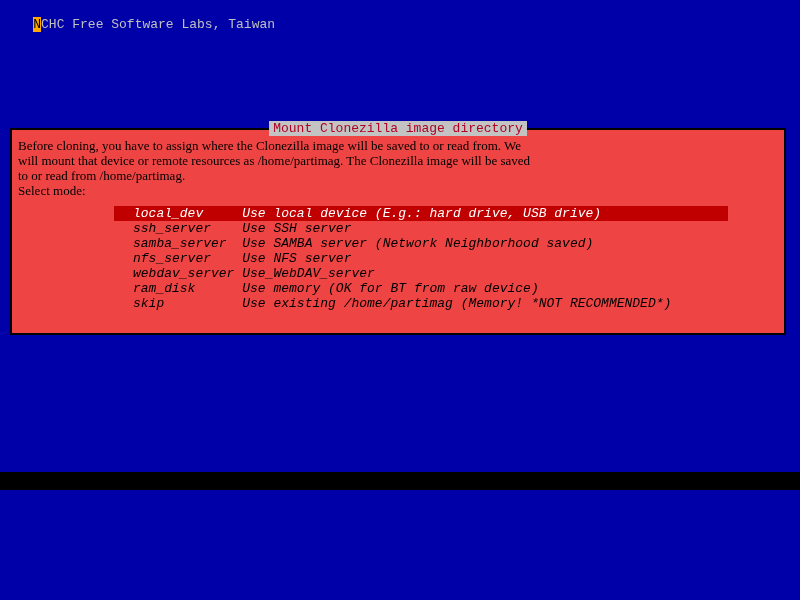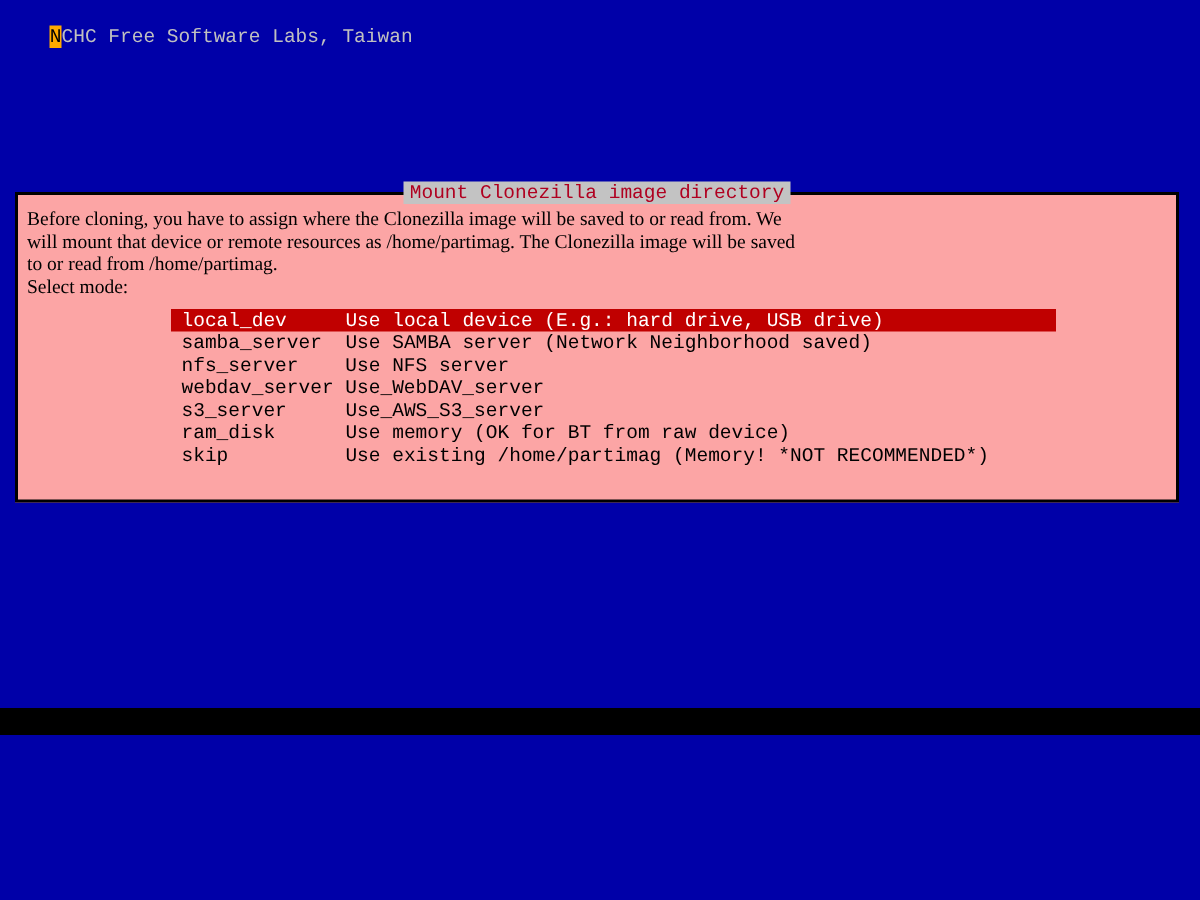--- a/index.html
+++ b/index.html
@@ -28,21 +28,21 @@
   }
   .header .mark {
     background: #ffaa00;
     color: #000;
   }
   .dialog {
     position: absolute;
     left: 10px;
     top: 128px;
     width: 776px;
-    background: #fca5a5;
+    background: #ef4444;
     border: 2px solid #000;
     box-sizing: border-box;
     padding: 4px 6px 22px 6px;
     color: #000;
   }
   .title-wrap {
     position: absolute;
     top: -9px;
     left: 0;
     width: 100%;
@@ -58,22 +58,23 @@
     margin-top: 4px;
     margin-bottom: 2px;
     font-family: Liberation Serif, serif;
   }
   .menu {
     margin-left: 96px;
     margin-top: 8px;
   }
   .menu .row {
     white-space: pre;
-    padding: 0 7px;
+    padding: 0 19px;
     width: 576px;
+    font-style: italic;
   }
   .menu .row.selected {
     background: #c00000;
     color: #fff;
   }
   .buttons {
     display: flex;
     justify-content: space-around;
     margin-top: 32px;
     padding: 0 120px;
@@ -104,24 +105,24 @@
       <span class="title">Mount Clonezilla image directory</span>
     </div>
 
     <div class="desc"><span>Before cloning, you have to assign where the Clonezilla image will be saved to or read from. We</span>
 <span>will mount that device or remote resources as /home/partimag. The Clonezilla image will be saved</span>
 <span>to or read from /home/partimag.</span>
 <span>Select mode:</span></div>
 
     <div class="menu">
       <div class="row selected"><span>local_dev</span><span>    </span> <span>Use local device (E.g.: hard drive, USB drive)</span></div>
+      <div class="row"><span>ssh_server</span><span>   </span> <span>Use SSH server</span></div>
       <div class="row"><span>samba_server</span><span> </span> <span>Use SAMBA server (Network Neighborhood saved)</span></div>
       <div class="row"><span>nfs_server</span><span>   </span> <span>Use NFS server</span></div>
       <div class="row"><span>webdav_server</span><span></span> <span>Use_WebDAV_server</span></div>
-      <div class="row"><span>s3_server</span><span>    </span> <span>Use_AWS_S3_server</span></div>
       <div class="row"><span>ram_disk</span><span>     </span> <span>Use memory (OK for BT from raw device)</span></div>
       <div class="row"><span>skip</span><span>         </span> <span>Use existing /home/partimag (Memory! *NOT RECOMMENDED*)</span></div>
     </div>
 
   </div>
 
   <div class="bottom-black"></div>
 </div>
 
 </body></html>

